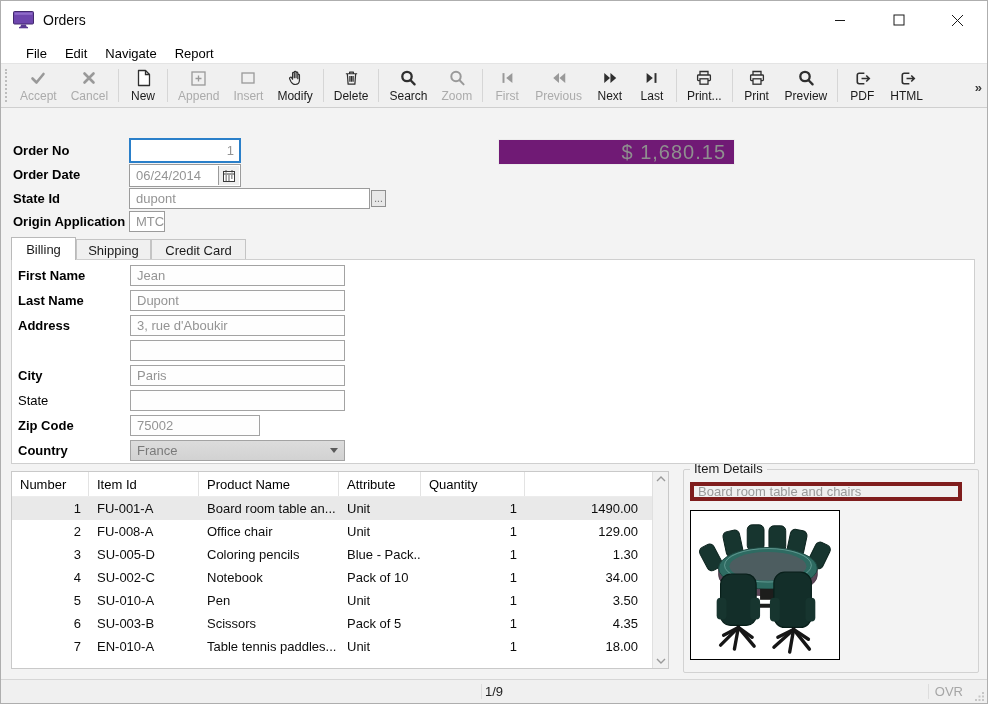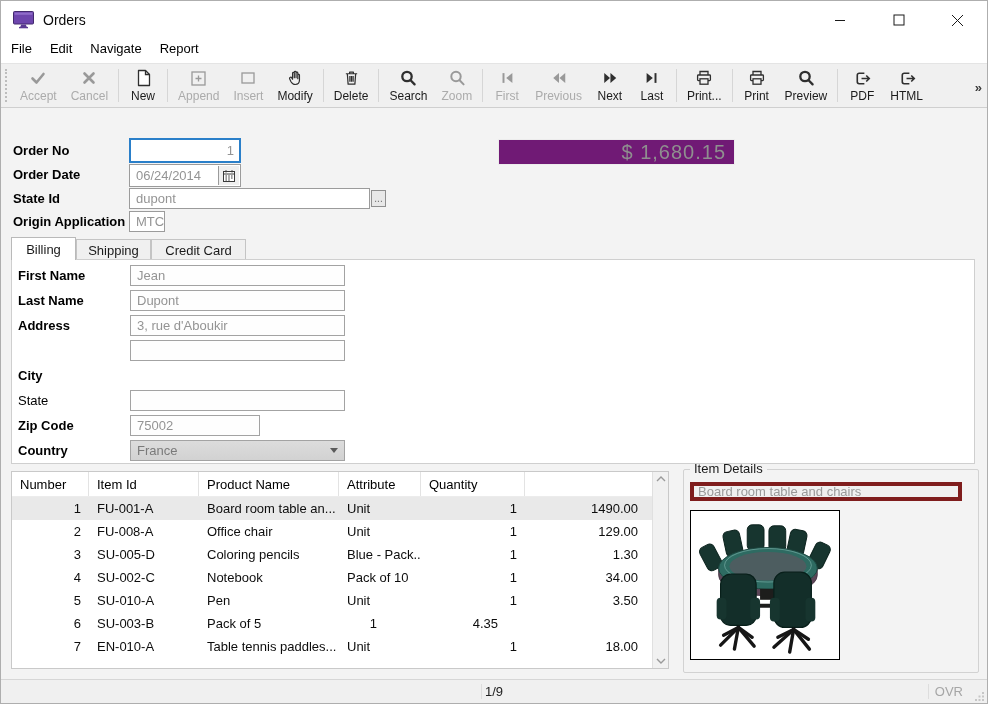--- a/index.html
+++ b/index.html
@@ -9,21 +9,21 @@
     position:relative; width:988px; height:704px; background:#f3f3f3;
     border:1px solid #aeaeae; overflow:hidden; font-size:13px; color:#111;
   }
   
   .titlebar { position:absolute; top:0; left:0; width:100%; height:38px; background:#fff; display:flex; align-items:center; padding-left:12px; }
   .app-icon { width:21px; height:18px; display:inline-block; }
   .title-text { margin-left:9px; font-size:14px; color:#0a0a0a; }
   .win-controls { margin-left:auto; display:flex; height:100%; }
   .win-btn { width:59px; height:100%; display:flex; align-items:center; justify-content:center; }
   
-  .menubar { position:absolute; top:38px; left:0; width:100%; height:24px; background:#fff; display:flex; align-items:flex-start; padding-left:1px; }
+  .menubar { position:absolute; top:38px; left:0; width:100%; height:24px; background:#fff; display:flex; align-items:flex-end; padding-left:16px; }
   .menu-item { padding:2px 9px; color:#000; }
   
   .toolbar { position:absolute; top:62px; left:0; width:100%; height:45px; background:#f0f0f0;
     border-top:1px solid #e4e4e4; border-bottom:1px solid #cfcfcf; display:flex; align-items:stretch; padding:2px 18px 2px 12px; }
   .tb-grip { position:absolute; left:4px; top:5px; bottom:5px; width:3px; border-left:2px dotted #bdbdbd; }
   .tb-sep { width:1px; background:#d6d6d6; margin:3px 3px; }
   .tb-btn { display:flex; flex-direction:column; align-items:center; justify-content:center; padding:1px 7px; min-width:42px; gap:1px; color:#1b1b1b; }
   .tb-btn .ticon { height:20px; display:flex; align-items:center; justify-content:center; color:#2f2f2f; }
   .tb-btn .tlabel { font-size:12px; line-height:14px; white-space:nowrap; }
   .tb-btn.disabled { color:#ababab; }
@@ -359,20 +359,23 @@
 
     <div class="flabel" style="left:6px; top:58px;">Address</div>
     <div class="field" style="left:118px; top:55px; width:215px; height:21px;text-align:center;">
       <span>3, rue d'Aboukir</span>
     </div>
     <div class="field" style="left:118px; top:80px; width:215px; height:21px;">
       <span></span>
     </div>
 
     <div class="flabel" style="left:6px; top:108px;">City</div>
+    <div class="field" style="left:118px; top:105px; width:215px; height:21px;">
+      <span>Paris</span>
+    </div>
 
     <div class="flabel normal" style="left:6px; top:133px;">State</div>
     <div class="field" style="left:118px; top:130px; width:215px; height:21px;">
       <span></span>
     </div>
 
     <div class="flabel" style="left:6px; top:158px;">Zip Code</div>
     <div class="field" style="left:118px; top:155px; width:130px; height:21px;">
       <span>75002</span>
     </div>
@@ -429,20 +432,21 @@
       <div class="cell c0 num">5</div>
       <div class="cell c1">SU-010-A</div>
       <div class="cell c2">Pen</div>
       <div class="cell c3">Unit</div>
       <div class="cell c4 num">1</div>
       <div class="cell c5 price">3.50</div>
     </div>
     <div class="t-row">
       <div class="cell c0 num">6</div>
       <div class="cell c1">SU-003-B</div>
+      <div class="cell c2">Scissors</div>
       <div class="cell c3">Pack of 5</div>
       <div class="cell c4 num">1</div>
       <div class="cell c5 price">4.35</div>
     </div>
     <div class="t-row">
       <div class="cell c0 num">7</div>
       <div class="cell c1">EN-010-A</div>
       <div class="cell c2">Table tennis paddles...</div>
       <div class="cell c3">Unit</div>
       <div class="cell c4 num">1</div>

